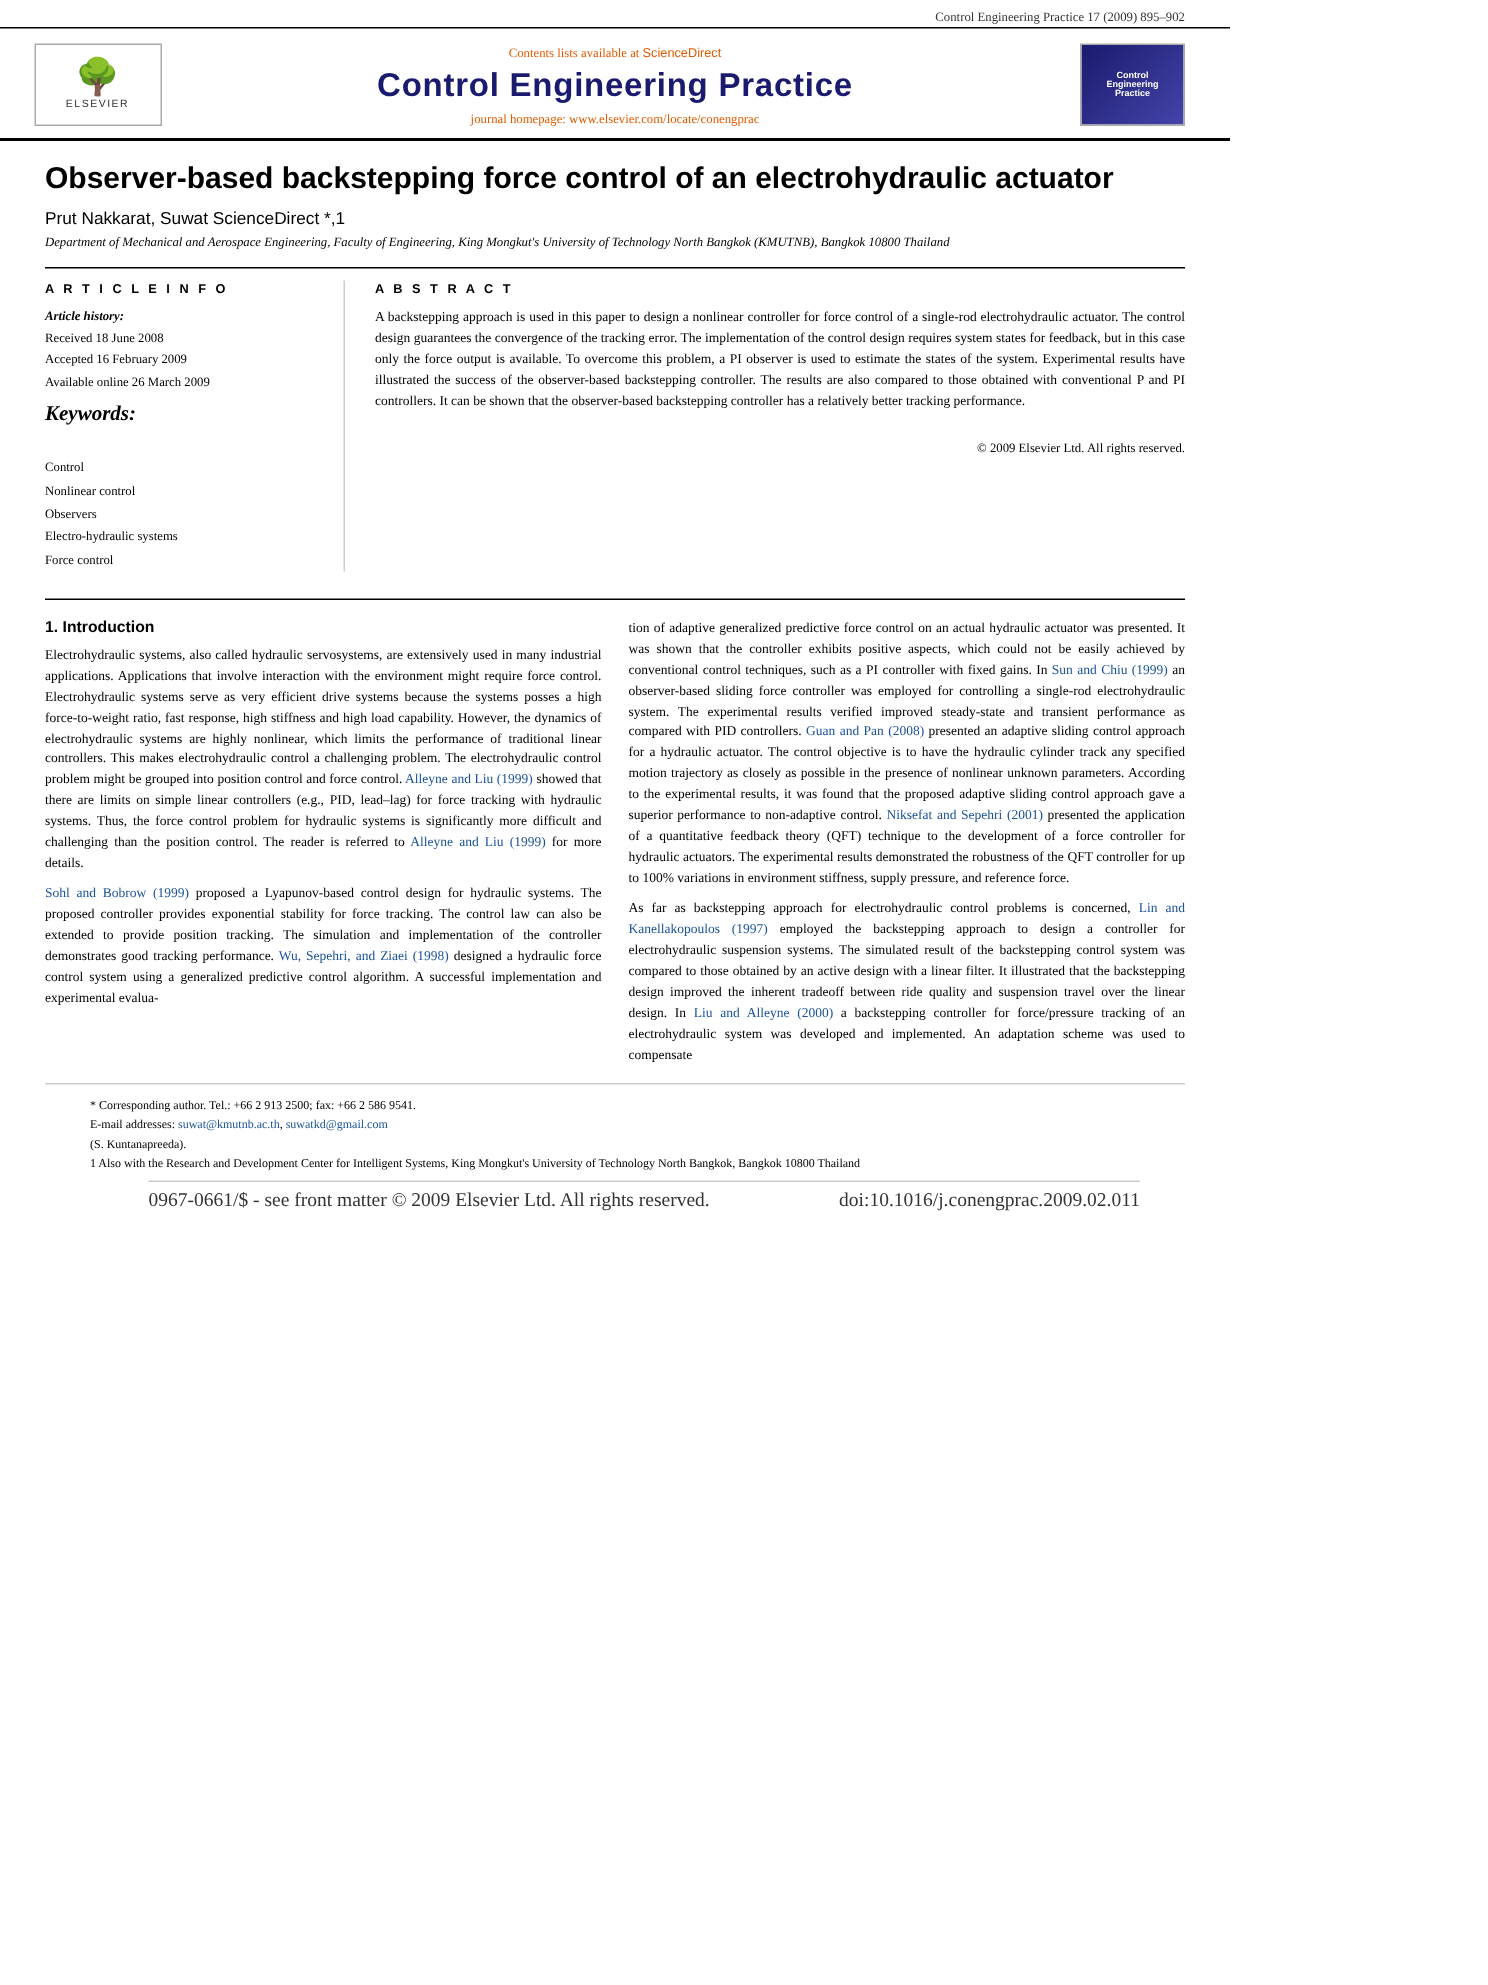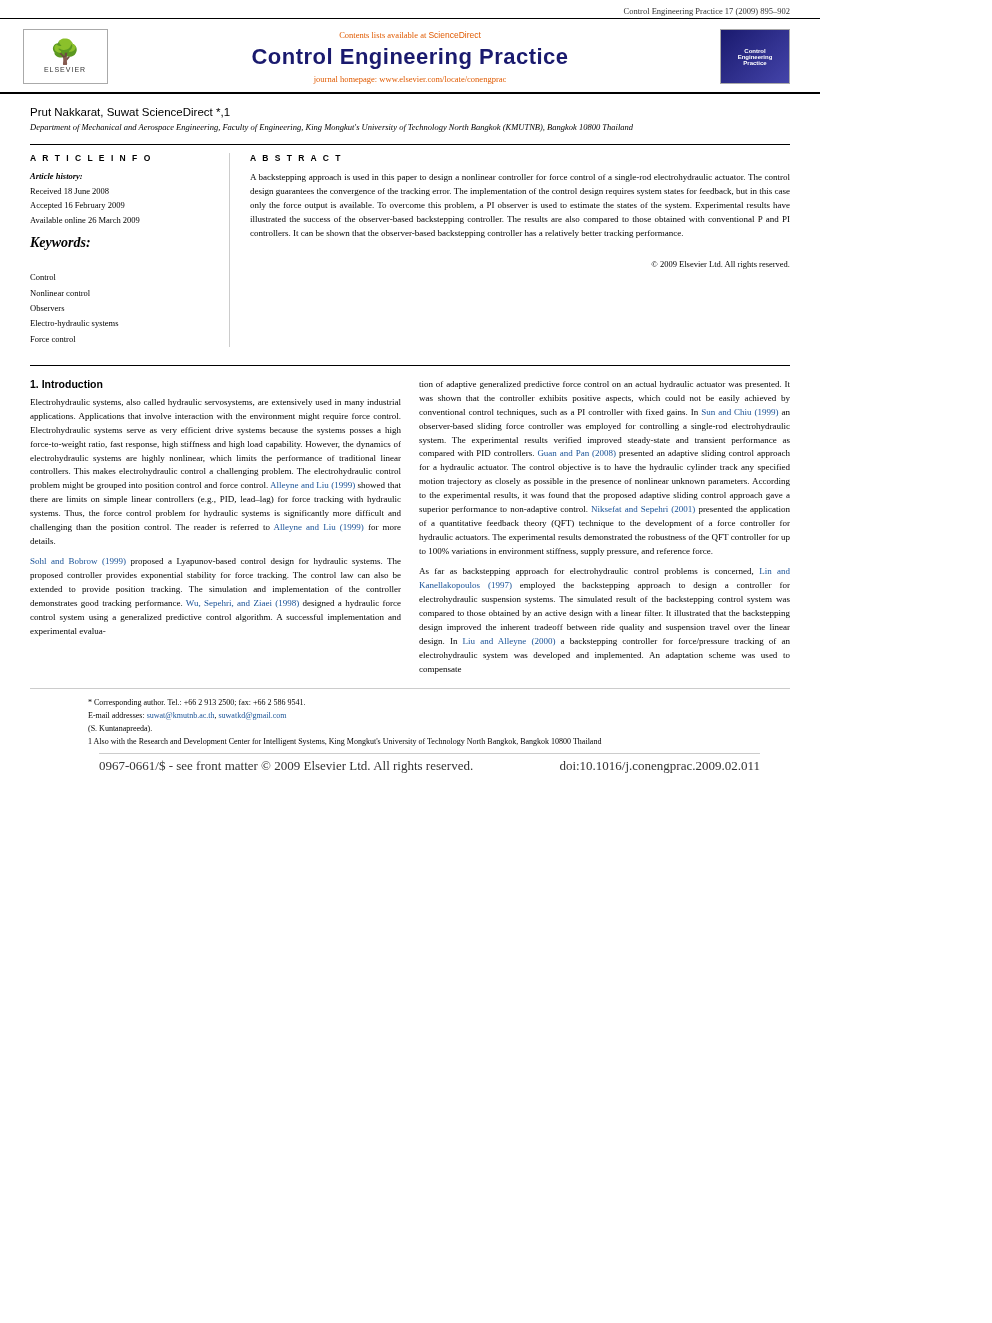--- a/index.html
+++ b/index.html
@@ -280,21 +280,20 @@
     .page-footer {
       padding: 8px 30px;
       border-top: 1px solid #ccc;
       margin-top: 6px;
     }
 
     .footer-footnotes {
       font-size: 8px;
       line-height: 1.6;
       margin-bottom: 4px;
-      margin-left: 28px;
     }
 
     .footer-email {
       color: #1a5296;
     }
 
     .footer-bar {
       display: flex;
       justify-content: space-between;
       font-size: 13px;
@@ -337,20 +336,21 @@
       <div class="journal-cover-thumb">
         <span style="white-space:pre-line; font-size:6px;">Control
 Engineering
 Practice</span>
       </div>
     </div>
   </div>
 
   <div class="main-content">
 
+    <div class="article-title">Observer-based backstepping force control of an electrohydraulic actuator</div>
 
     <div class="authors">
       <span>Prut Nakkarat, Suwat ScienceDirect *,1</span>
     </div>
 
     <div class="affiliation">Department of Mechanical and Aerospace Engineering, Faculty of Engineering, King Mongkut's University of Technology North Bangkok (KMUTNB), Bangkok 10800 Thailand</div>
 
     <div class="info-section">
 
       <div class="article-info">

